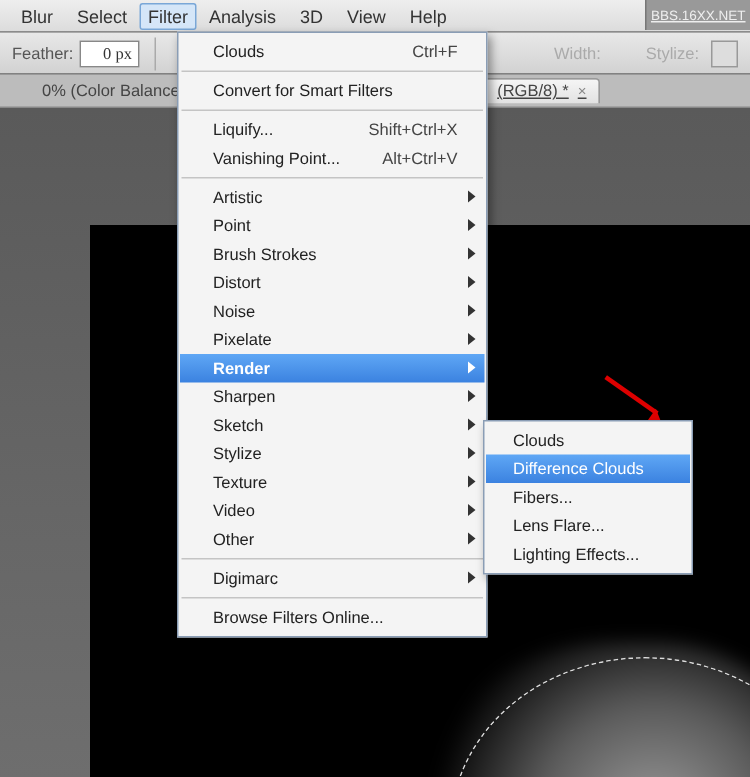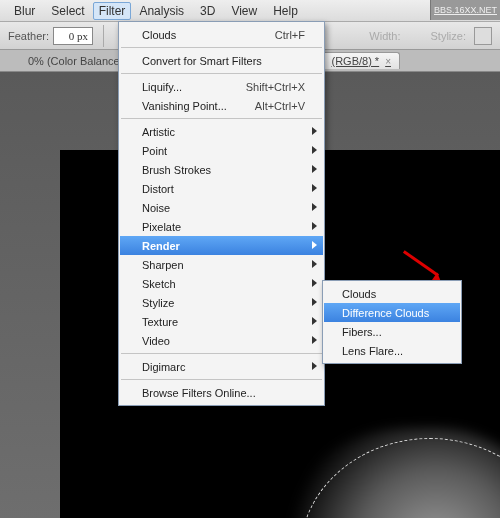--- a/index.html
+++ b/index.html
@@ -238,29 +238,34 @@
       <span class="arrowr"></span>
     </div>
   <div class="row">
       <span>Texture</span>
       <span class="arrowr"></span>
     </div>
   <div class="row">
       <span>Video</span>
       <span class="arrowr"></span>
     </div>
+  <div class="row">
+      <span>Other</span>
+      <span class="arrowr"></span>
+    </div>
   <hr>
   <div class="row">
       <span>Digimarc</span>
       <span class="arrowr"></span>
     </div>
   <hr>
   <div class="row">
       <span>Browse Filters Online...</span>
     </div>
 </div>
 
 <div class="submenu">
   <div class="srow">Clouds</div>
   <div class="srow highlight">Difference Clouds</div>
   <div class="srow">Fibers...</div>
   <div class="srow">Lens Flare...</div>
+  <div class="srow">Lighting Effects...</div>
 </div>
 
 </body></html>

